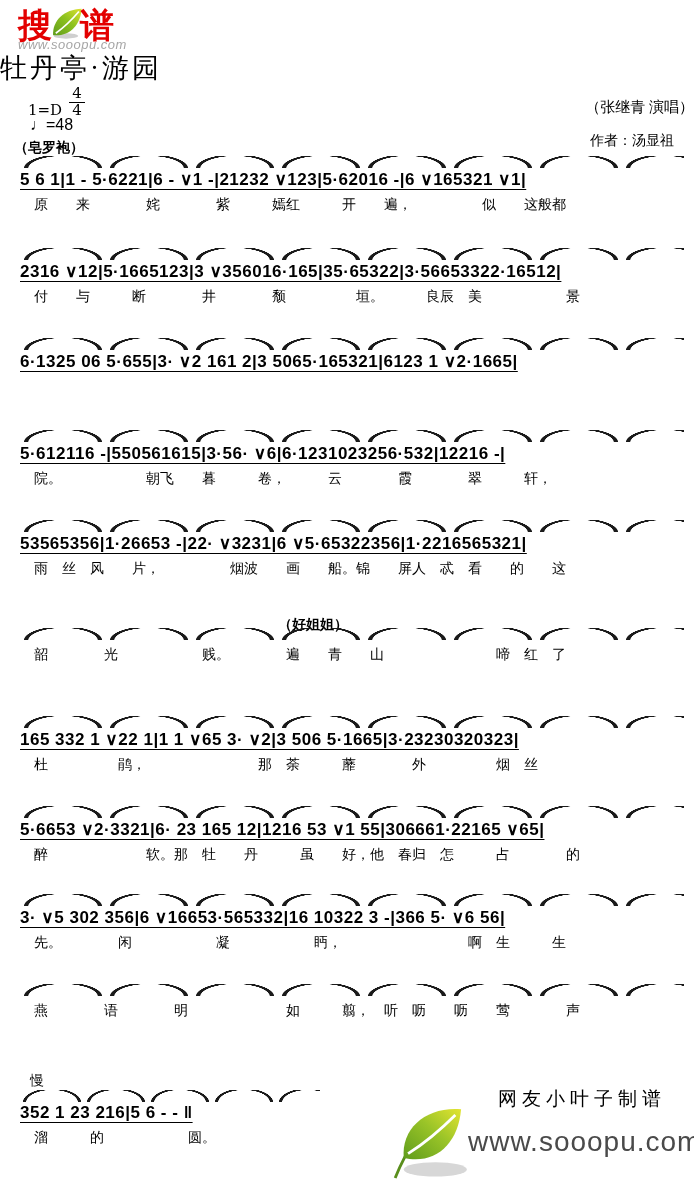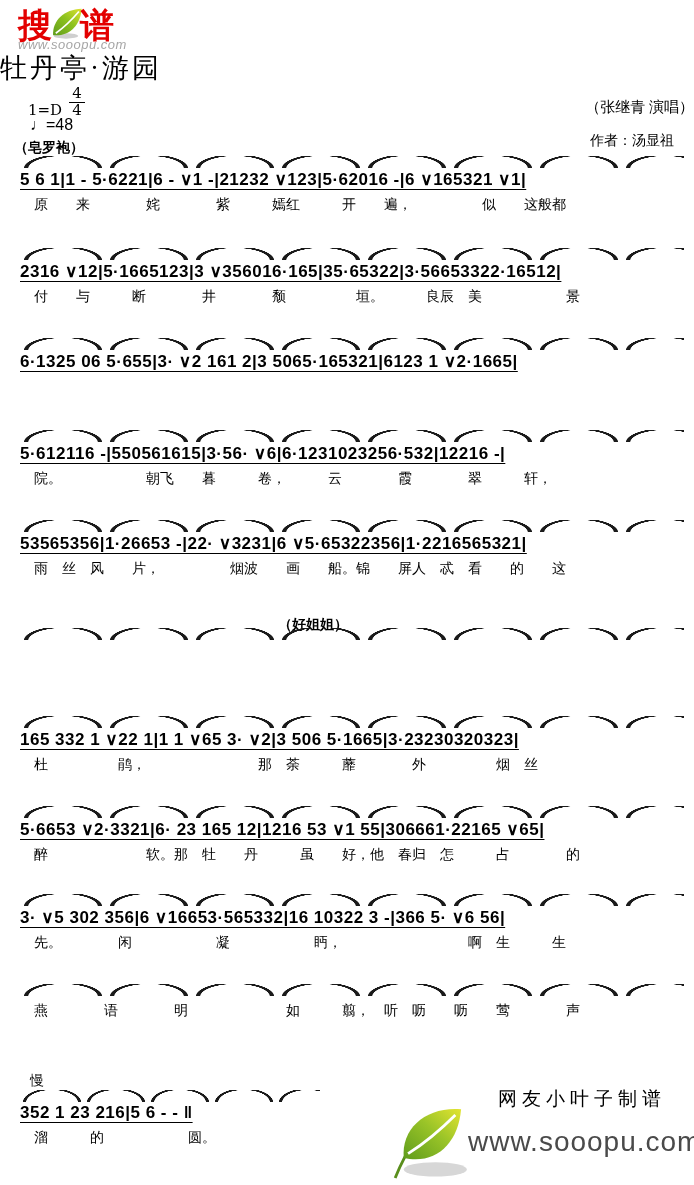--- a/index.html
+++ b/index.html
@@ -95,20 +95,21 @@
 <div class="abs mline" style="top:520px">
   <div class="arcs"></div>
   <div class="notes">53565356|1·26653 -|22· ∨3231|6 ∨5·65322356|1·2216565321|</div>
   <div class="lyrics">　雨　丝　风　　片，　　　　　烟波　　画　　船。锦　　屏人　忒　看　　的　　这</div>
 </div>
 
 <div class="abs sec2">（好姐姐）</div>
 
 <div class="abs mline" style="top:628px">
   <div class="arcs"></div>
+  <div class="lyrics">　韶　　　　光　　　　　　贱。　　　　遍　　青　　山　　　　　　　　啼　红　了</div>
 </div>
 <div class="abs mline" style="top:716px">
   <div class="arcs"></div>
   <div class="notes">165 332 1 ∨22 1|1 1 ∨65 3· ∨2|3 506 5·1665|3·23230320323|</div>
   <div class="lyrics">　杜　　　　　鹃，　　　　　　　　那　荼　　　蘼　　　　外　　　　　烟　丝</div>
 </div>
 <div class="abs mline" style="top:806px">
   <div class="arcs"></div>
   <div class="notes">5·6653 ∨2·3321|6· 23 165 12|1216 53 ∨1 55|306661·22165 ∨65|</div>
   <div class="lyrics">　醉　　　　　　　软。那　牡　　丹　　　虽　　好，他　春归　怎　　　占　　　　的</div>

